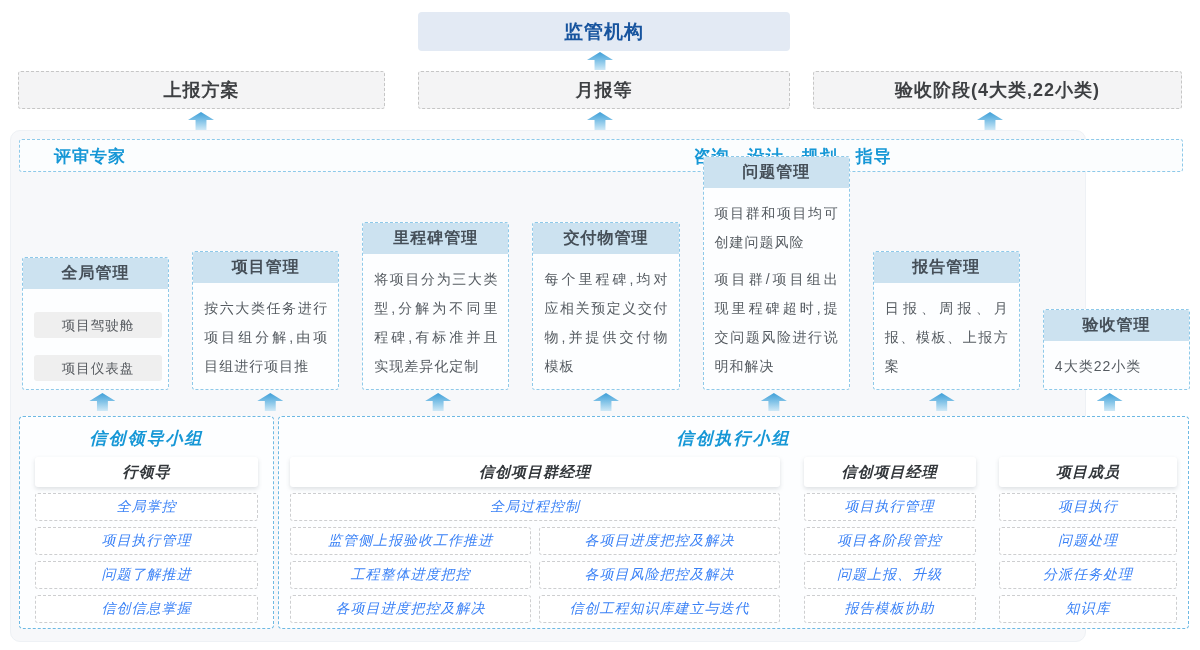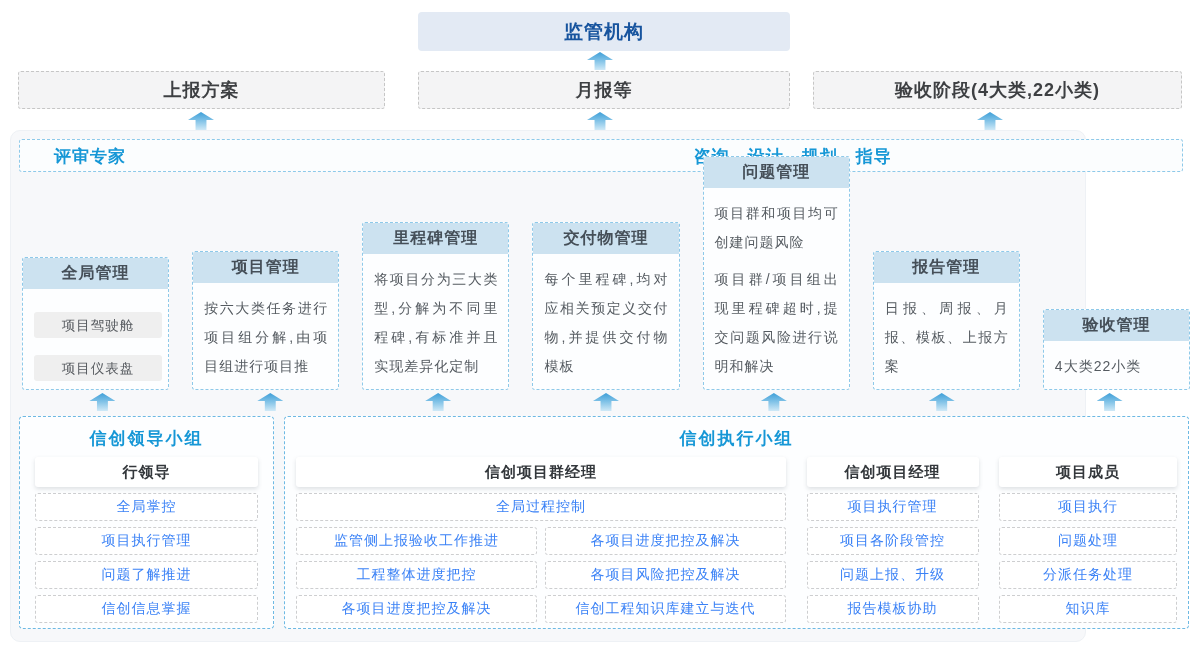--- a/index.html
+++ b/index.html
@@ -45,21 +45,21 @@
   .pill { width:128px; height:26px; margin:12px auto 0; background:#efefef; border-radius:3px;
     display:flex; align-items:center; justify-content:center; font-size:13.5px; color:#55595e; letter-spacing:1px; }
   .pill + .pill { margin-top:17px; }
 
   
   .arrowrow { position:absolute; left:11px; top:262px; width:1168px; height:18px; display:flex; gap:7px; }
   .arrowcell { flex:1 1 0; display:flex; justify-content:center; }
   .arrowcell .arrow { position:static; }
 
   
-  .groups { position:absolute; left:8px; top:285px; width:1170px; height:213px; display:flex; gap:10px; }
+  .groups { position:absolute; left:8px; top:285px; width:1170px; height:213px; display:flex; gap:4px;font-style:italic; }
   .group { background:#fdfeff; border:1px dashed #6db9e3; border-radius:4px; height:213px; }
   .group-leader { width:255px; flex:0 0 255px; }
   .group-exec { flex:1 1 auto; }
   .gtitle { margin-top:10px; text-align:center; font-size:17px; font-weight:bold; color:#1697d6; letter-spacing:2px; }
   .rolebox { height:30px; background:#ffffff; border-radius:3px; box-shadow:0 2px 4px rgba(80,90,100,.18);
     display:flex; align-items:center; justify-content:center; font-size:15px; font-weight:bold;
     color:#33373b; letter-spacing:1px; }
   .ditem { height:28px; background:#ffffff; border:1px dashed #cdced0; border-radius:3px;
     display:flex; align-items:center; justify-content:center; font-size:14px; color:#3b82f6; letter-spacing:1px; }
   .group-leader .rolebox { margin:7px 15px 0; }

